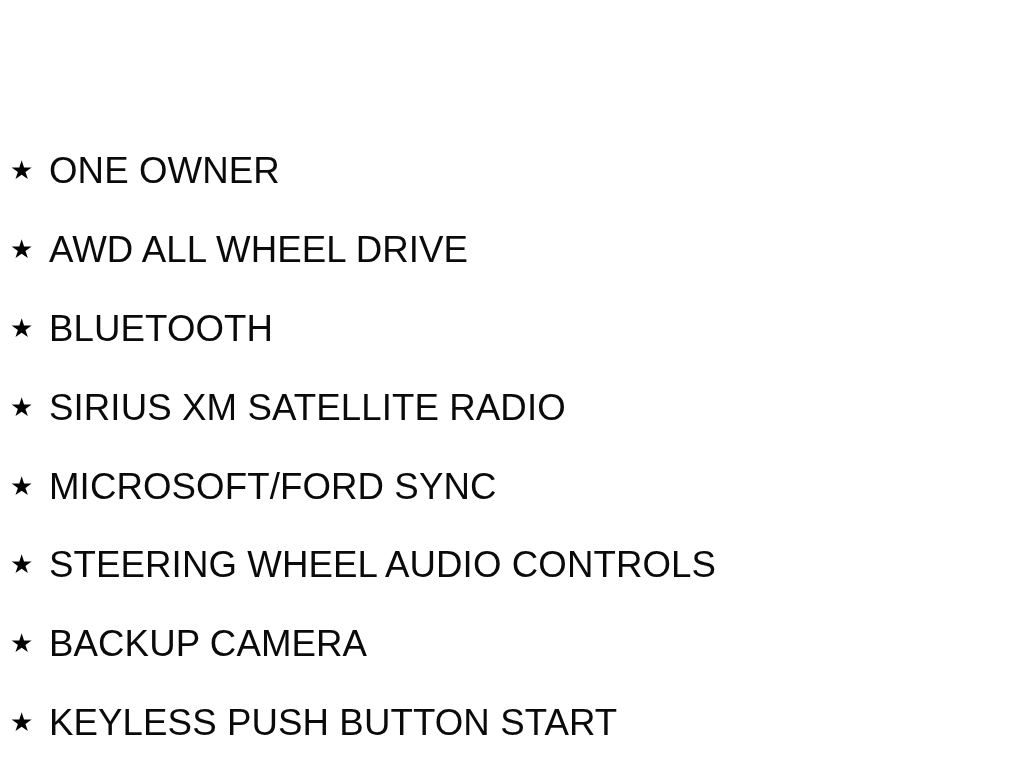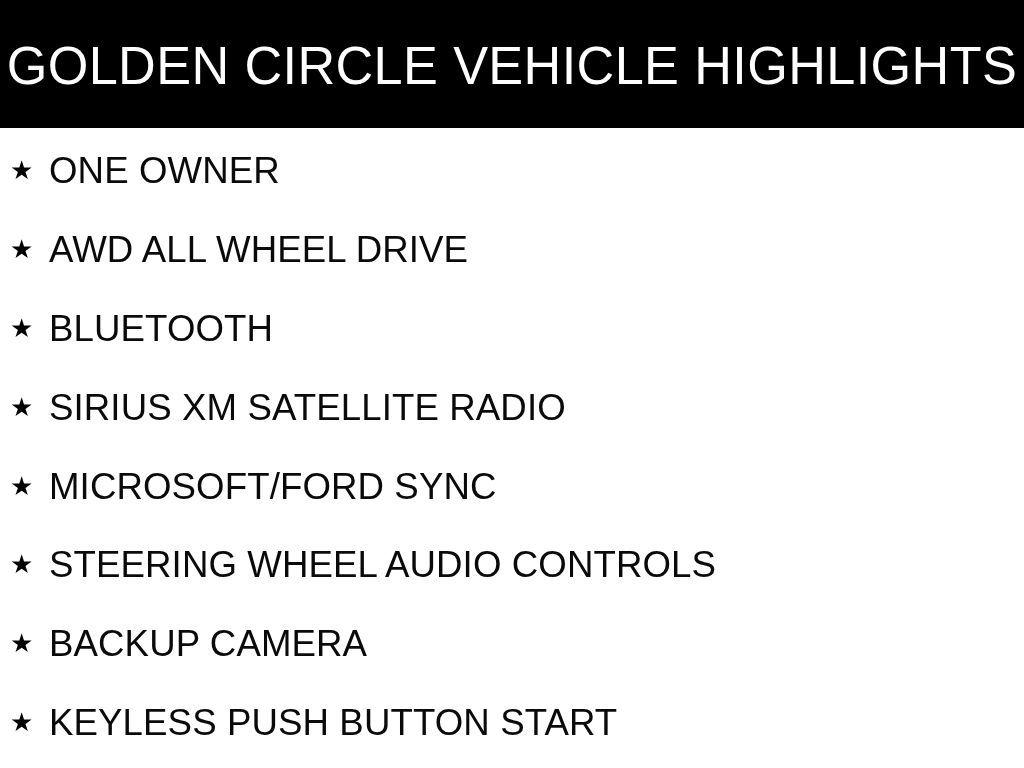--- a/index.html
+++ b/index.html
@@ -90,23 +90,20 @@
     margin-left: 11px;
     transform: scaleX(0.99);
     transform-origin: left center;
   }
 </style>
 </head>
 <body>
 
 <div id="page">
 
-  <div id="header-banner">
-    <div id="page-title">GOLDEN CIRCLE VEHICLE HIGHLIGHTS</div>
-  </div>
 
   <ul id="highlights-list">
 
     <li class="highlight-item" style="top: 19px;">
       <span class="star-bullet">★</span>
       <span class="highlight-label">ONE OWNER</span>
     </li>
 
     <li class="highlight-item" style="top: 98px;">
       <span class="star-bullet">★</span>

